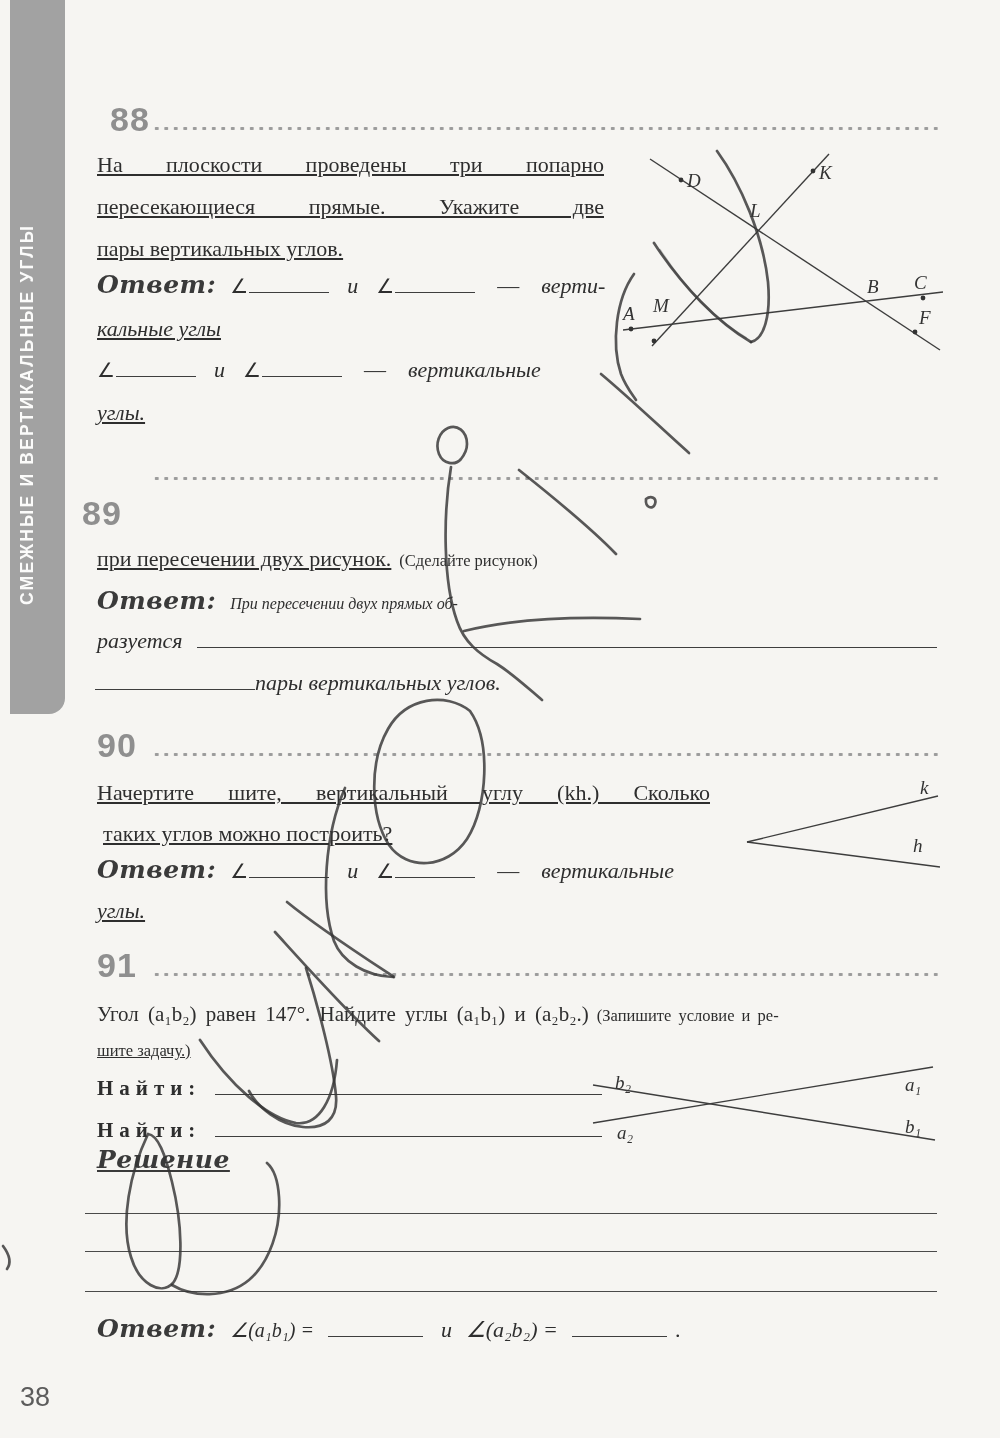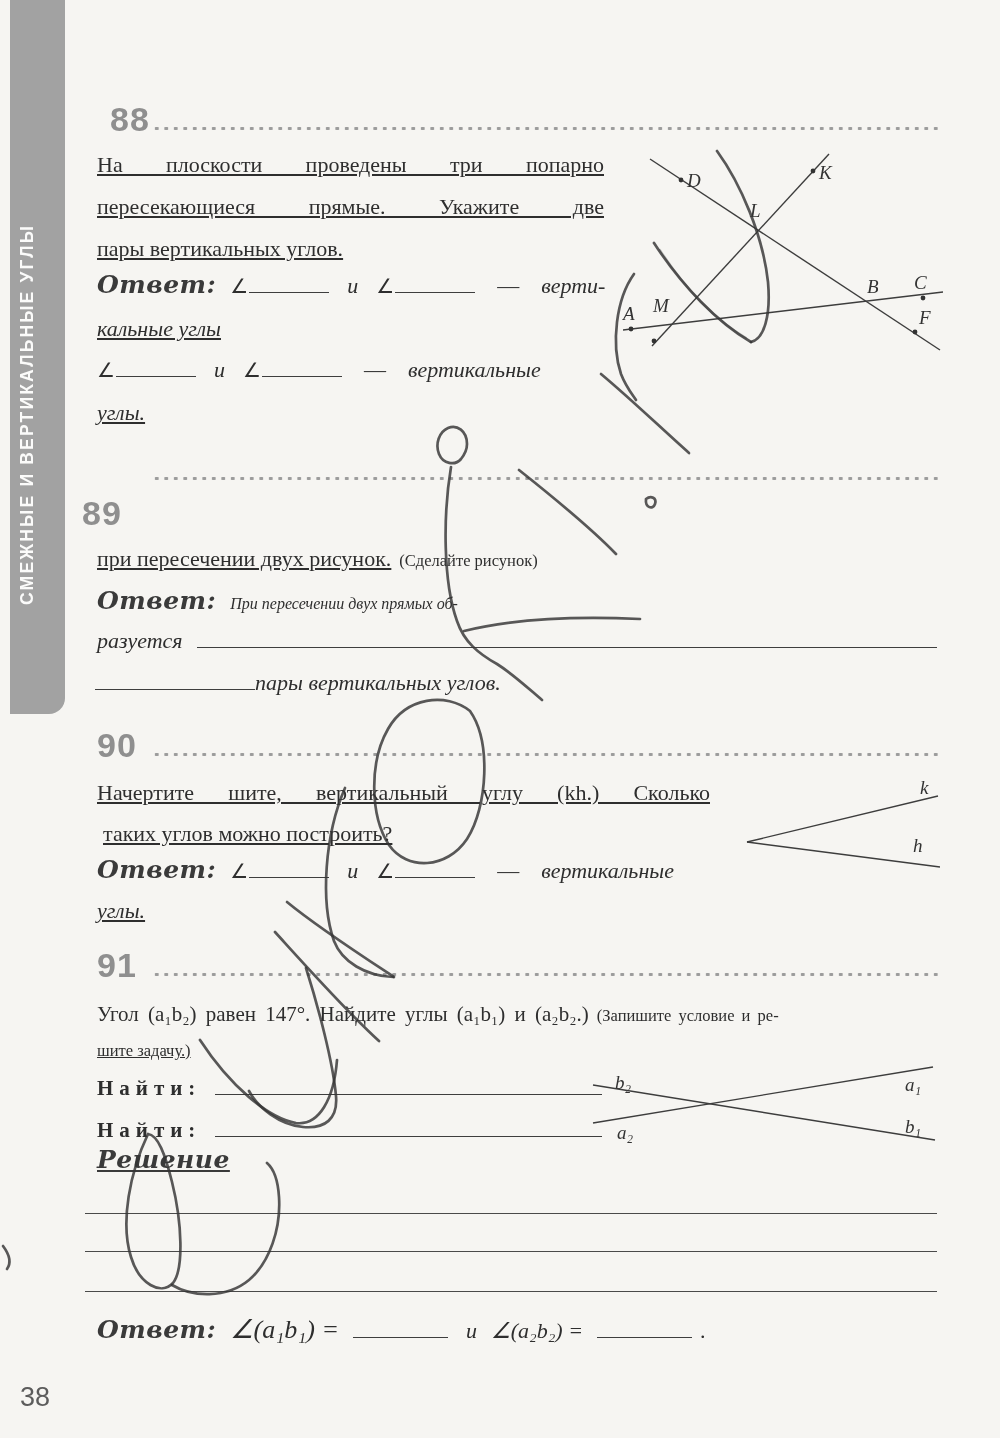--- a/index.html
+++ b/index.html
@@ -174,21 +174,21 @@
     <text x="32" y="84">a₂</text>
     <text x="320" y="78">b₁</text>
   </svg>
 
   <div class="rule" style="left:85px;top:1213px;width:852px;"></div>
   <div class="rule" style="left:85px;top:1251px;width:852px;"></div>
   <div class="rule" style="left:85px;top:1291px;width:852px;"></div>
 
   <div class="row" style="left:97px;top:1314px;">
     <span class="script">Ответ:</span>
-    <span class="it ml14" style="font-size:26px;font-style:italic;">∠(a₁b₁) =</span>
+    <span class="it ml14" style="font-size:20px;font-style:italic;">∠(a₁b₁) =</span>
     <span class="blank ml14" style="width:95px;"></span>
     <span class="it ml18" style="font-size:22px;">и</span>
     <span class="it ml14" style="font-size:22px;">∠(a₂b₂) =</span>
     <span class="blank ml14" style="width:95px;"></span>
     <span class="ml8" style="font-size:22px;">.</span>
   </div>
 
   <svg style="left:0;top:0;pointer-events:none;" width="1000" height="1438" viewBox="0 0 1000 1438">
     <path class="pen" d="M 717,151 C 741,184 763,236 768,282 C 771,316 764,339 751,342"></path>
     <path class="pen" d="M 654,243 C 682,286 718,323 751,342"></path>

